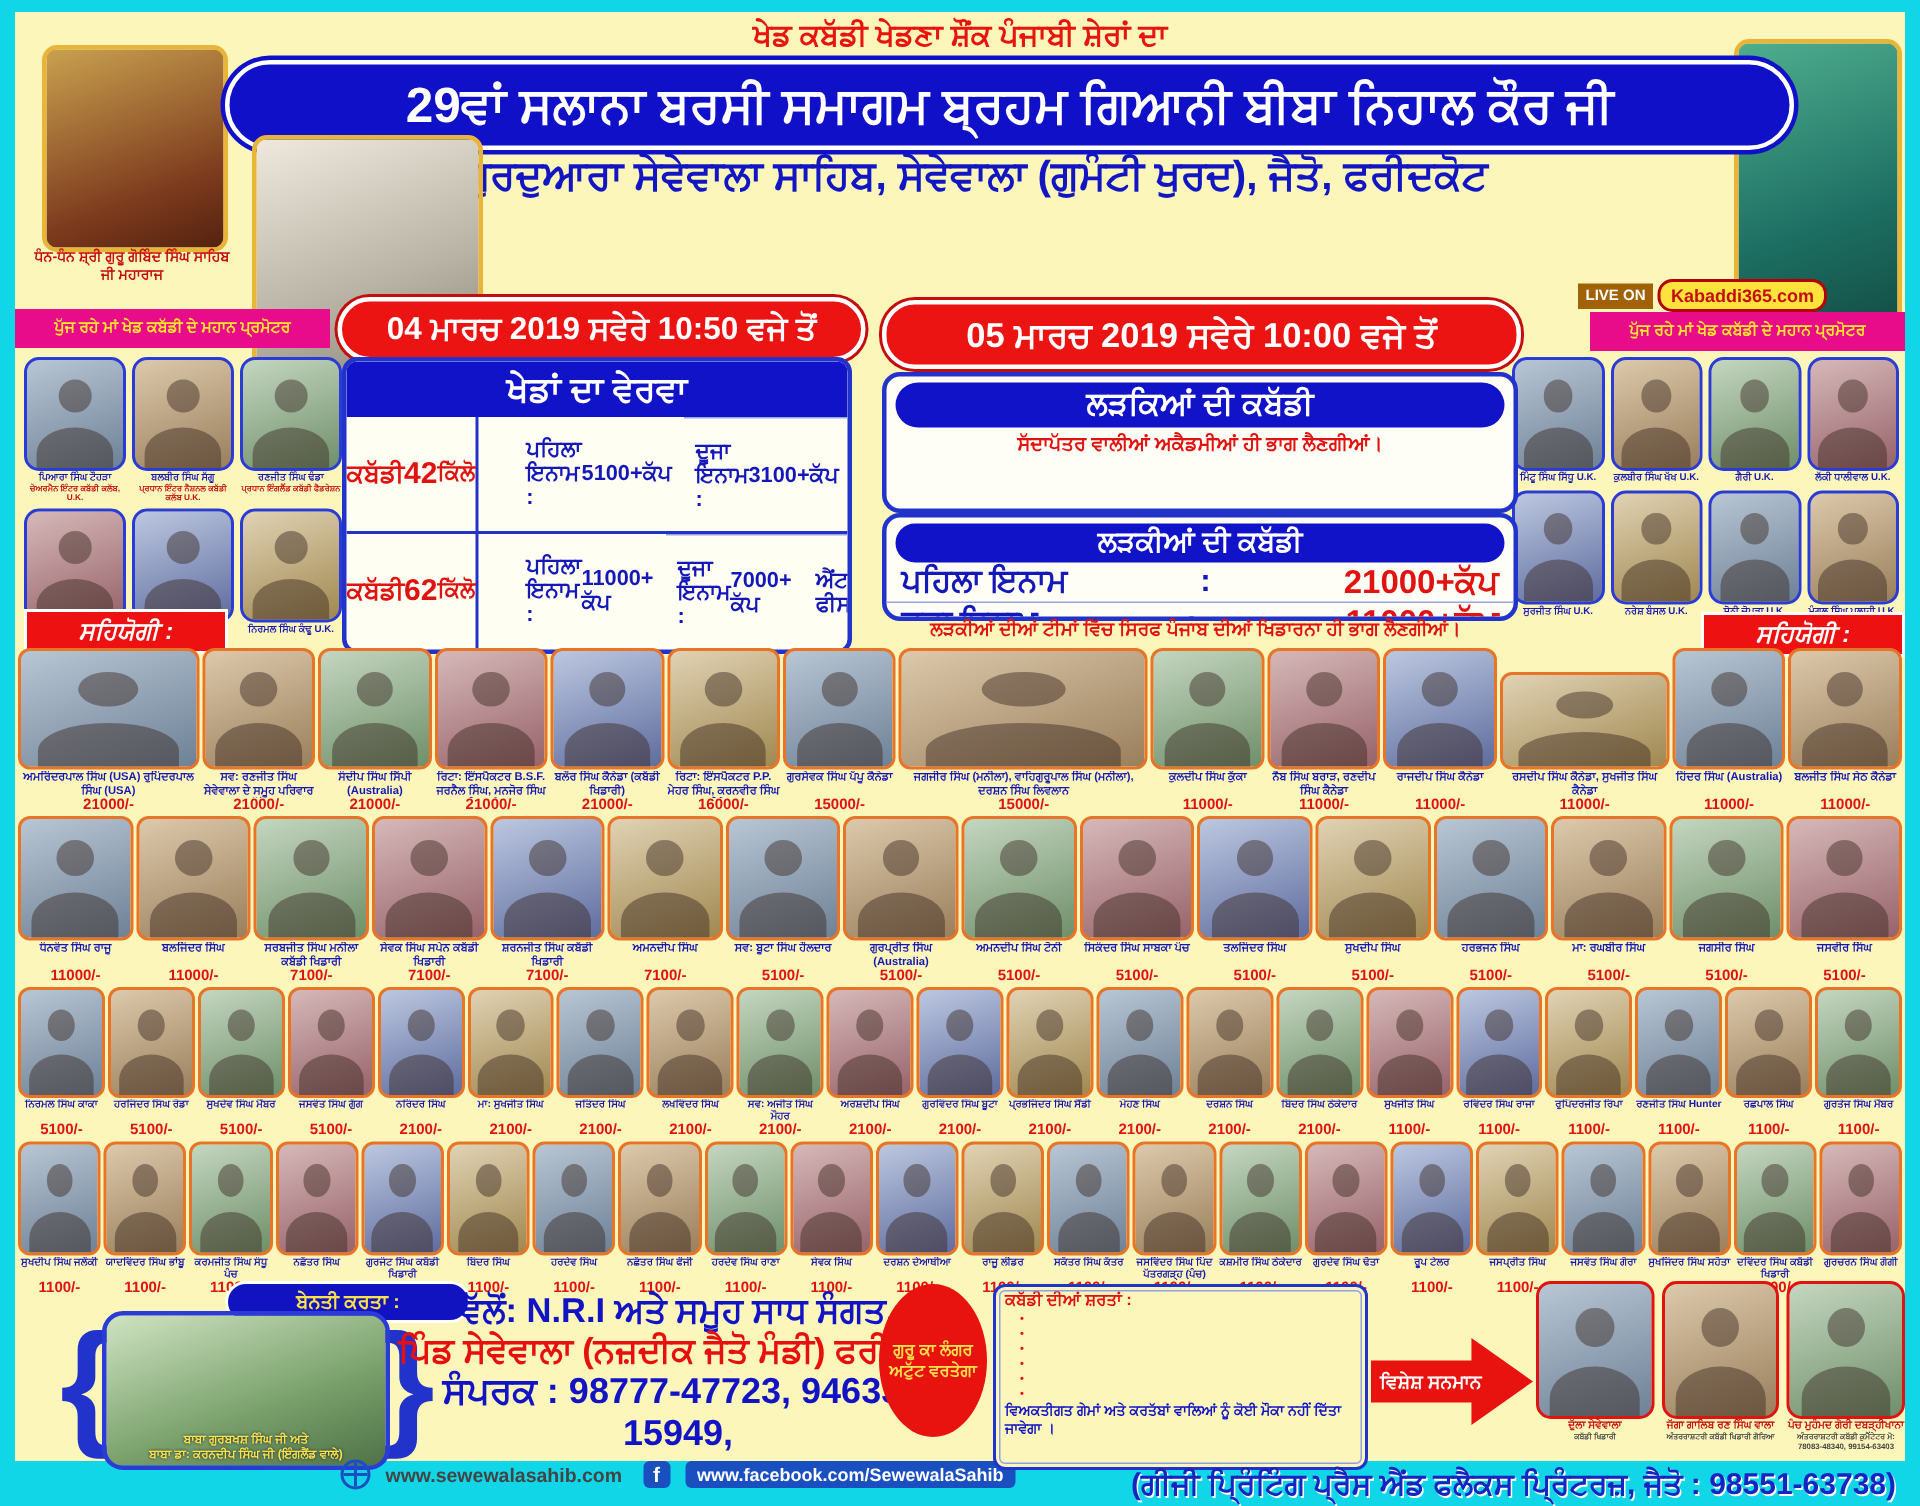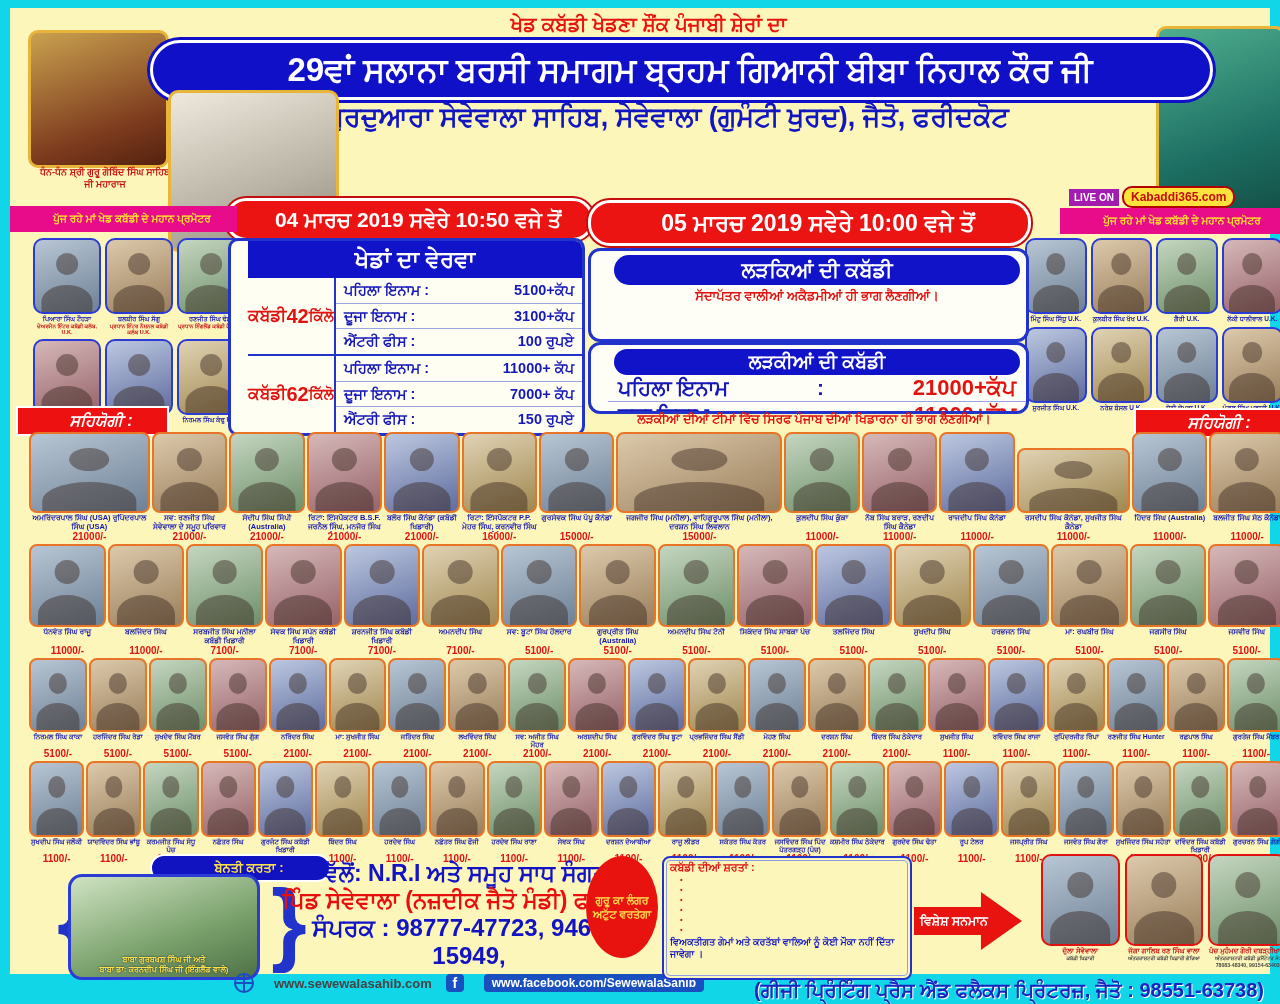--- a/index.html
+++ b/index.html
@@ -1,33 +1,33 @@
 <!DOCTYPE html>
 <html><head>
 <meta charset="utf-8">
 <style>
   html,body{margin:0;padding:0;}
   .page{position:relative;width:1280px;height:1004px;background:#10d6e8;overflow:hidden;
         font-family:"Liberation Sans",sans-serif;}
   .poster{position:absolute;left:10px;top:8px;width:1260px;height:966px;background:#fcf6bb;}
-  .abs{position:absolute;padding-left:17px;}
+  .abs{position:absolute;}
 
   
   .tagline{left:0;right:0;top:5px;color:#e8140e;font-size:20px;font-weight:bold;text-align:center;}
   .portrait{border:3px solid #e8b53a;border-radius:10px;background:linear-gradient(160deg,#c9a14f,#7d3b1e 70%,#54220f);}
   .portrait.light{background:linear-gradient(160deg,#efe9dd,#b9b3a6 60%,#8d8778);border-color:#e8b53a;}
   .tiny-cap{color:#c40d0d;font-weight:bold;font-size:9.5px;line-height:1.25;text-align:center;}
   .banner{left:140px;top:32px;width:1040px;height:54px;background:#0f10c8;border:3px solid #ffffff;
           border-radius:30px;box-shadow:0 0 0 3px #0f10c8;color:#fff;font-size:33px;font-weight:bold;
           display:flex;align-items:center;justify-content:center;}
   .venue{left:210px;top:94px;width:860px;color:#1216c2;font-size:27px;font-weight:bold;text-align:center;}
   .main-title{left:295px;top:116px;width:890px;text-align:center;color:#e6100f;font-size:62px;font-weight:bold;
               -webkit-text-stroke:2.5px #ffffff;text-shadow:4px 4px 0 rgba(140,10,10,.35);letter-spacing:2px;}
   .live{left:1042px;top:178px;display:flex;align-items:center;gap:3px;}
-  .live-on{background:#a21caf;color:#fff;font-size:10px;font-weight:bold;padding:3px 5px;}
+  .live-on{background:#a16207;color:#fff;font-size:10px;font-weight:bold;padding:3px 5px;}
   .live-site{background:#ffe23c;border:2px solid #b30000;border-radius:10px;color:#c40d0d;
              font-size:12px;font-weight:bold;padding:2px 7px;}
   .date-oval{background:#ec1313;border:3px solid #fff;box-shadow:0 0 0 2px #c50d0d;border-radius:22px;
              color:#fff;font-weight:bold;display:flex;align-items:center;justify-content:center;}
   .promo-strip{background:#e80b8a;color:#ffe62a;font-size:10.5px;font-weight:bold;display:flex;
                align-items:center;justify-content:center;text-align:center;line-height:1.1;}
 
   
   .pgrid{display:grid;gap:4px;}
   .pcell{display:flex;flex-direction:column;}
@@ -47,21 +47,21 @@
   .p3{background:linear-gradient(160deg,#d6b8b8,#96636a);}
   .p4{background:linear-gradient(160deg,#bcc8e0,#5f6c9e);}
   .p5{background:linear-gradient(160deg,#e0d2b4,#a08850);}
 
   
   .events{left:218px;top:230px;width:334px;height:192px;background:#fffef2;border:3px solid #2233cc;border-radius:10px;overflow:hidden;}
   .events .hd{background:#1113c9;color:#fff;font-size:23px;font-weight:bold;height:37px;display:flex;align-items:center;justify-content:center;}
   .egroup{display:flex;border-top:2px solid #2233cc;height:76px;}
   .egroup .wt{width:86px;border-right:2px solid #2233cc;display:flex;flex-direction:row;align-items:center;justify-content:center;color:#e01311;font-weight:bold;line-height:1.05;}
   .egroup .wt .w1{font-size:17px;} .egroup .wt .w2{font-size:20px;} .egroup .wt .w3{font-size:15px;}
-  .egroup .rows{flex:1;display:flex;flex-direction:column;}
+  .egroup .rows{flex:1;display:flex;flex-direction:row;margin-left:24px;}
   .erow{flex:1;display:flex;align-items:center;justify-content:space-between;padding:0 8px;color:#1518b8;font-weight:bold;font-size:14.5px;border-top:1px solid #9aa4e0;}
   .erow:first-child{border-top:none;}
 
   
   .bluebox{background:#fffef6;border:3px solid #2233cc;border-radius:12px;overflow:hidden;}
   .bluebox .hd{background:#1113c9;color:#fff;font-weight:bold;border-radius:18px;margin:4px 6px 2px;display:flex;align-items:center;justify-content:center;}
   .boys-line{color:#e01311;font-weight:bold;font-size:13px;text-align:center;line-height:1.35;}
   .grow{display:flex;align-items:center;justify-content:space-between;padding:0 10px;font-weight:bold;}
   .grow .lab{color:#1518b8;font-size:21px;} .grow .val{color:#e01311;font-size:22px;}
   .girls-note{color:#e01311;font-weight:bold;font-size:12.5px;text-align:center;}
@@ -80,21 +80,21 @@
   
   .benti{left:140px;top:846px;width:160px;height:24px;background:#1113c0;border:2px solid #fff;border-radius:14px;
          color:#ffe24a;font-size:13px;font-weight:bold;display:flex;align-items:center;justify-content:center;}
   .req-card{left:58px;top:866px;width:186px;height:100px;border:3px solid #2b3bd6;border-radius:14px;
             background:linear-gradient(160deg,#cfe3c2,#79a06b 60%,#4f7247);position:absolute;overflow:hidden;}
   .req-cap{position:absolute;left:0;right:0;bottom:2px;color:#ffe24a;font-size:8px;font-weight:bold;text-align:center;line-height:1.25;text-shadow:0 0 2px #123;}
   .brace{color:#2233cc;font-size:92px;font-weight:bold;line-height:1;}
   .org1{color:#1113c4;font-size:23px;font-weight:bold;text-align:center;}
   .org2{color:#e8100e;font-size:23px;font-weight:bold;text-align:center;}
   .org3{color:#1113c4;font-size:24px;font-weight:bold;text-align:center;}
-  .webrow{display:flex;align-items:center;gap:20px;}
+  .webrow{display:flex;align-items:center;gap:10px;}
   .globe{width:16px;height:16px;border-radius:50%;border:2px solid #1a4fc0;
          background:linear-gradient(90deg,transparent 45%,#1a4fc0 45%,#1a4fc0 55%,transparent 55%),
                     linear-gradient(0deg,transparent 45%,#1a4fc0 45%,#1a4fc0 55%,transparent 55%);}
   .weburl{color:#444;font-size:13px;font-weight:bold;}
   .fbicon{width:18px;height:18px;background:#1a4fc0;border-radius:4px;color:#fff;font-size:14px;font-weight:bold;
           display:flex;align-items:center;justify-content:center;}
   .fburl{background:#1a4fc0;color:#fff;font-size:12px;font-weight:bold;padding:2px 8px;border-radius:4px;}
   .langar{left:576px;top:848px;width:72px;height:102px;background:#e8130e;border-radius:50%;color:#ffe14d;
           font-size:11px;font-weight:bold;display:flex;align-items:center;justify-content:center;text-align:center;line-height:1.3;padding:4px;box-sizing:border-box;}
   .conds{left:652px;top:848px;width:250px;height:124px;background:#fcf6bb;border:2.5px solid #2233cc;border-radius:8px;

